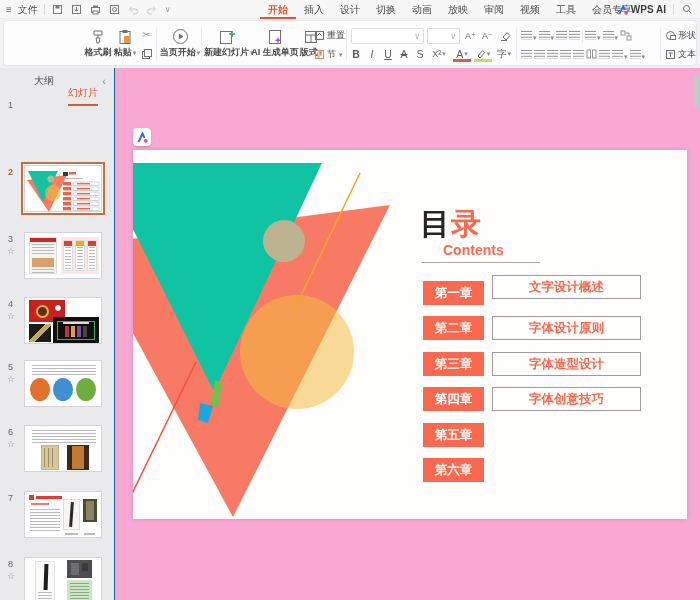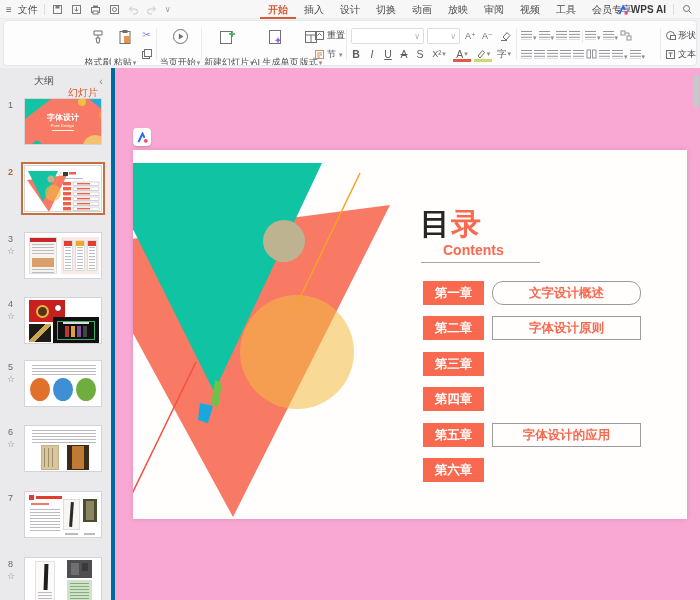--- a/index.html
+++ b/index.html
@@ -16,30 +16,30 @@
   .mb-tab.active { color:#d85b33; font-weight:bold; box-shadow:inset 0 -2px 0 #d85b33; }
   .mb-right { position:absolute; right:6px; top:0; height:19px; display:flex; align-items:center; gap:7px; }
   .wpsai { display:flex; align-items:center; gap:3px; color:#3b3b40; font-weight:bold; }
 
   
   .topbg { position:absolute; top:19px; left:0; right:0; height:49px; background:#f2f2f4; }
   .ribbon { position:absolute; top:20px; left:3px; width:694px; height:46px; background:#fdfdfe; border:1px solid #e7e7e9; border-radius:4px; overflow:hidden; font-size:9px; color:#4c4c4f; }
   .rb-sep { position:absolute; top:7px; width:1px; height:32px; background:#ebebed; }
   .rb-big { position:absolute; top:5px; text-align:center; line-height:11px; }
   .rb-big .ic { height:19px; display:flex; align-items:flex-end; justify-content:center; }
-  .rb-lbl { white-space:nowrap; margin-top:12px; }
+  .rb-lbl { white-space:nowrap; margin-top:2px;font-weight:bold; }
   .rb-sm { position:absolute; width:15px; height:15px; display:flex; align-items:center; justify-content:center; color:#6f6f74; font-size:10px; }
   .rb-select { position:absolute; top:7px; height:16px; border:1px solid #dcdcdf; border-radius:2px; background:#fff; display:flex; align-items:center; justify-content:flex-end; padding-right:3px; color:#b2b2b6; font-size:8px; }
   .rb-txt { position:absolute; top:25px; height:16px; display:flex; align-items:center; justify-content:center; font-size:10.5px; color:#5c5c61; }
   .chev { font-size:7px; color:#8a8a8f; margin-left:1px; }
   .lic { display:inline-block; width:11px; height:9px; background:linear-gradient(#93939a 1.2px, rgba(0,0,0,0) 1.2px); background-size:11px 2.9px; background-repeat:repeat-y; }
   .rb-minirow { position:absolute; display:flex; align-items:center; gap:2px; white-space:nowrap; color:#4c4c4f; }
 
   
-  .sidebar { position:absolute; top:68px; left:0; width:115px; bottom:0; background:#eaeaec; border-right:4px solid #0369a1; }
+  .sidebar { position:absolute; top:68px; left:0; width:115px; bottom:0; background:#eaeaec; border-right:1px solid #0369a1; }
   .sb-tabs { position:relative; height:26px; display:flex; align-items:center; padding-left:34px; gap:14px; font-size:10px; color:#55555a; }
   .sb-tab { height:26px; display:flex; align-items:center; }
   .sb-tab.active { color:#d85b33; box-shadow:inset 0 -2px 0 #d85b33;margin-top:24px; }
   .sb-collapse { position:absolute; right:8px; color:#8b8b90; font-size:11px; }
   .sb-list { position:absolute; top:26px; left:0; right:0; bottom:0; overflow:hidden; }
   .thumb { position:absolute; left:24px; width:78px; height:47px; background:#fff; border:1px solid #d4d4d6; overflow:hidden; }
   .thumb.selected { box-shadow:0 0 0 1px #fff, 0 0 0 3px #c4703e; }
   .t-num { position:absolute; left:8px; font-size:9px; color:#68686c; }
   .t-num.sel { color:#b06a3a; font-weight:bold; }
   .t-star { position:absolute; left:7px; font-size:9px; color:#8d8d92; }
@@ -314,33 +314,20 @@
 
 <div class="sidebar">
   <div class="sb-tabs">
     <span class="sb-tab">大纲</span>
     <span class="sb-tab active">幻灯片</span>
     <span class="sb-collapse">‹</span>
   </div>
   <div class="sb-list">
 
     <span class="t-num" style="top:6px;">1</span>
-    <div class="thumb" style="top:4px; background:#f87a66;">
-      <svg width="78" height="47" style="position:absolute;left:0;top:0;">
-        <path d="M0 0 L26 0 L0 20 Z" fill="#12c4a3"></path>
-        <path d="M64 0 L78 0 L78 11 Z" fill="#2aa8d8"></path>
-        <circle cx="57" cy="3" r="4" fill="#f0c040"></circle>
-        <circle cx="79" cy="16" r="5" fill="#f09a3e"></circle>
-        <circle cx="70" cy="48" r="12" fill="#f5c16e"></circle>
-        <circle cx="12" cy="47" r="5" fill="#12c4a3"></circle>
-      </svg>
-      <div style="position:absolute; left:22px; top:13px; color:#fff; font-weight:bold; font-size:8px;">字体设计</div>
-      <div style="position:absolute; left:26px; top:24px; color:#ffe9c8; font-size:4px; font-weight:bold;">Font Design</div>
-      <div style="position:absolute; left:27px; top:31px; width:22px; height:1px; background:#ffd;"></div>
-    </div>
 
     <span class="t-num sel" style="top:73px;">2</span>
     <div class="thumb selected" style="top:71px;">
       <svg width="78" height="47" style="position:absolute;left:0;top:0;">
         <path d="M2 14 L42 9 L24 46 Z" fill="#f87a66"></path>
         <path d="M3 5 L33 5 L18 36 Z" fill="#12c4a3"></path>
         <circle cx="26" cy="13" r="3.5" fill="#bdb391"></circle>
         <circle cx="28" cy="27" r="8" fill="#f2b941" opacity="0.6"></circle>
         <line x1="27" y1="24" x2="36" y2="6" stroke="#f5a427" stroke-width="0.7"></line>
         <rect x="38" y="6" width="5" height="4" fill="#3a3a3a"></rect>
@@ -490,24 +477,25 @@
       <polygon points="67,253 80,256 75,273 65,270" fill="#19a8dd"></polygon>
     </svg>
 
     <div class="toc-title">
       <span class="toc-black">目</span><span class="toc-red">录</span>
     </div>
     <div class="toc-sub">Contents</div>
     <div class="toc-underline"></div>
 
     <div class="ch-num" style="top:131px;">第一章</div>
-    <div class="ch-title" style="top:131px;border-radius:11px;">文字设计概述</div>
+    <div class="ch-title" style="top:125px;">文字设计概述</div>
     <div class="ch-num" style="top:166px;">第二章</div>
     <div class="ch-title" style="top:166px;">字体设计原则</div>
     <div class="ch-num" style="top:202px;">第三章</div>
+    <div class="ch-title" style="top:202px;">字体造型设计</div>
     <div class="ch-num" style="top:237px;text-align:right;">第四章</div>
+    <div class="ch-title" style="top:237px;">字体创意技巧</div>
     <div class="ch-num" style="top:273px;">第五章</div>
-    <div class="ch-title" style="top:273px;">字体设计的应用</div>
     <div class="ch-num" style="top:308px;">第六章</div>
   </div>
 
   <div class="v-scroll"></div>
 </div>
 
 </body></html>

